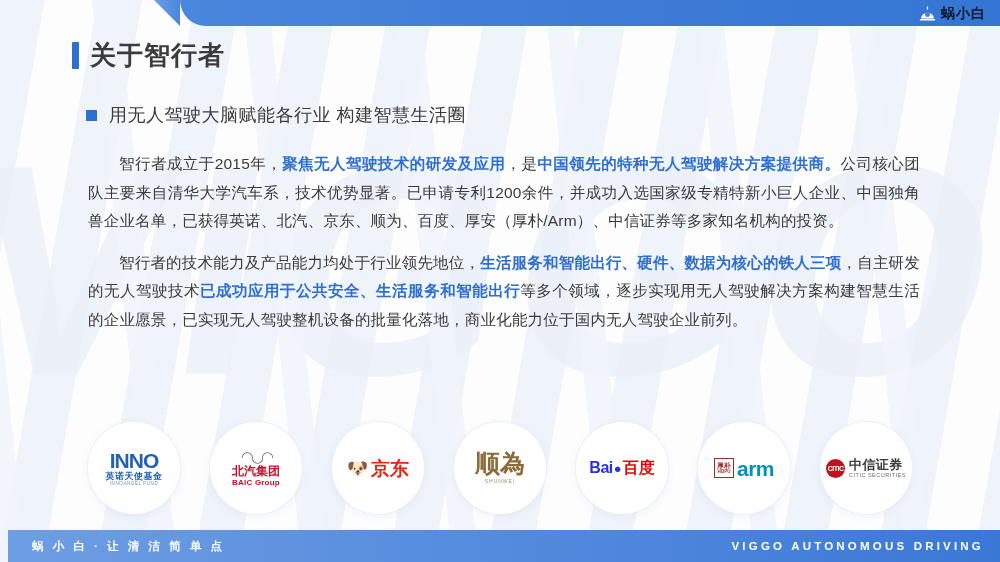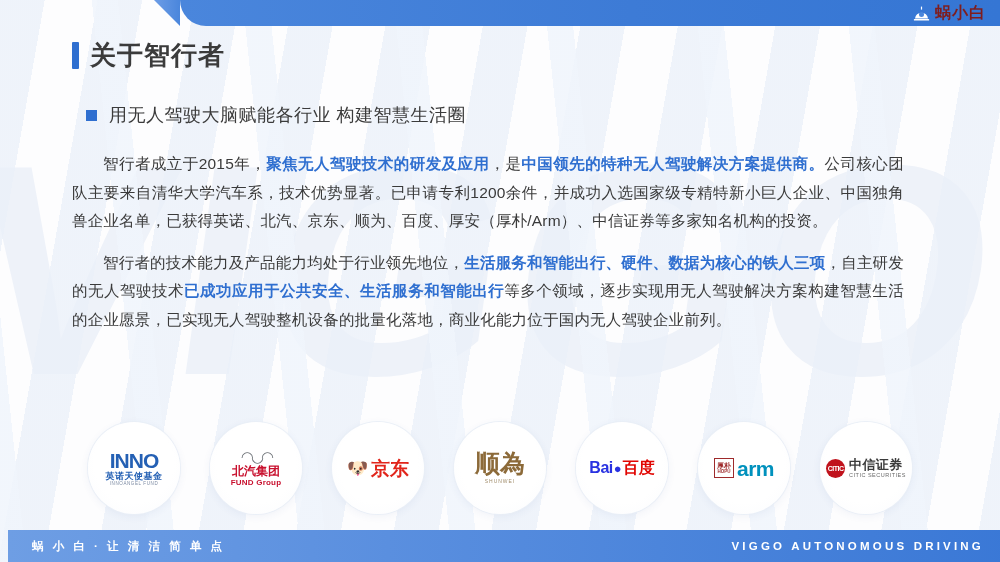--- a/index.html
+++ b/index.html
@@ -51,22 +51,22 @@
     background:linear-gradient(90deg,#6d9de6,#4a86dc);
     clip-path:polygon(0 0,100% 0,100% 100%);
   }
   .brand {
     position:absolute; top:0; right:14px; height:26px;
     display:flex; align-items:center; gap:5px;
     color:#ffffff;
   }
   .brand-mark { display:block; }
   .brand-name {
-    font-size:16px; font-weight:bold; letter-spacing:1px;
-    color:#7f1d1d; line-height:26px;
+    font-size:14px; font-weight:bold; letter-spacing:1px;
+    color:#0f172a; line-height:26px;
   }
 
   
   .title-row {
     position:absolute; left:72px; top:38px;
     display:flex; align-items:center; gap:11px;
   }
   .title-tick {
     width:7px; height:27px; background:#2f6fd0; border-radius:1px;
   }
@@ -78,21 +78,21 @@
   
   .sub-row {
     position:absolute; left:86px; top:103px;
     display:flex; align-items:center; gap:12px;
   }
   .sub-bullet { width:11px; height:11px; background:#2f6fd0; }
   .sub-text { font-size:18px; color:#3b3b3b; letter-spacing:.5px; }
 
   
   .body-wrap {
-    position:absolute; left:72px; top:150px; width:832px;
+    position:absolute; left:88px; top:150px; width:832px;
   }
   .para {
     font-size:15.5px; line-height:28.5px; color:#3a3a3a;
     text-indent:2em; text-align:justify; letter-spacing:.2px;
     margin-bottom:13px;
   }
   .hl { color:#2f6fd0; font-weight:bold; }
 
   
   .logos {
@@ -197,21 +197,21 @@
 
     <div class="logo-circle">
       <div class="lg-inno-main">INNO</div>
       <div class="lg-inno-cn">英诺天使基金</div>
       <div class="lg-inno-en">INNOANGEL FUND</div>
     </div>
 
     <div class="logo-circle">
       <div class="lg-baic-ico">◠◡◠</div>
       <div class="lg-baic-cn">北汽集团</div>
-      <div class="lg-baic-en">FUND Group</div>
+      <div class="lg-baic-en">BAIC Group</div>
     </div>
 
     <div class="logo-circle">
       <div class="lg-jd-row">
         <span class="lg-jd-dog">🐶</span>
         <span class="lg-jd-cn">京东</span>
       </div>
     </div>
 
     <div class="logo-circle">

